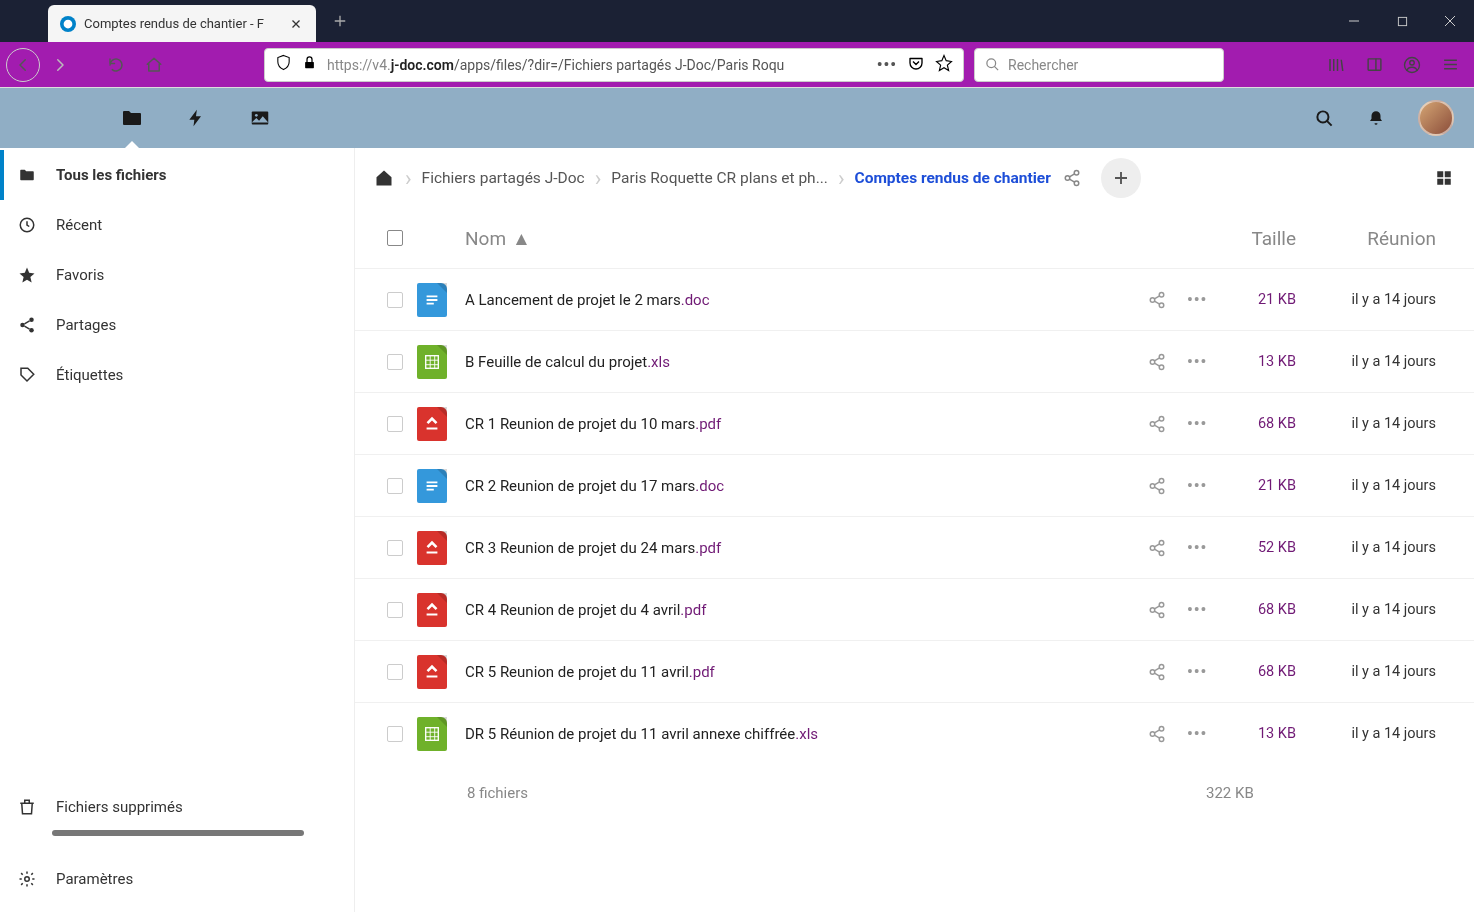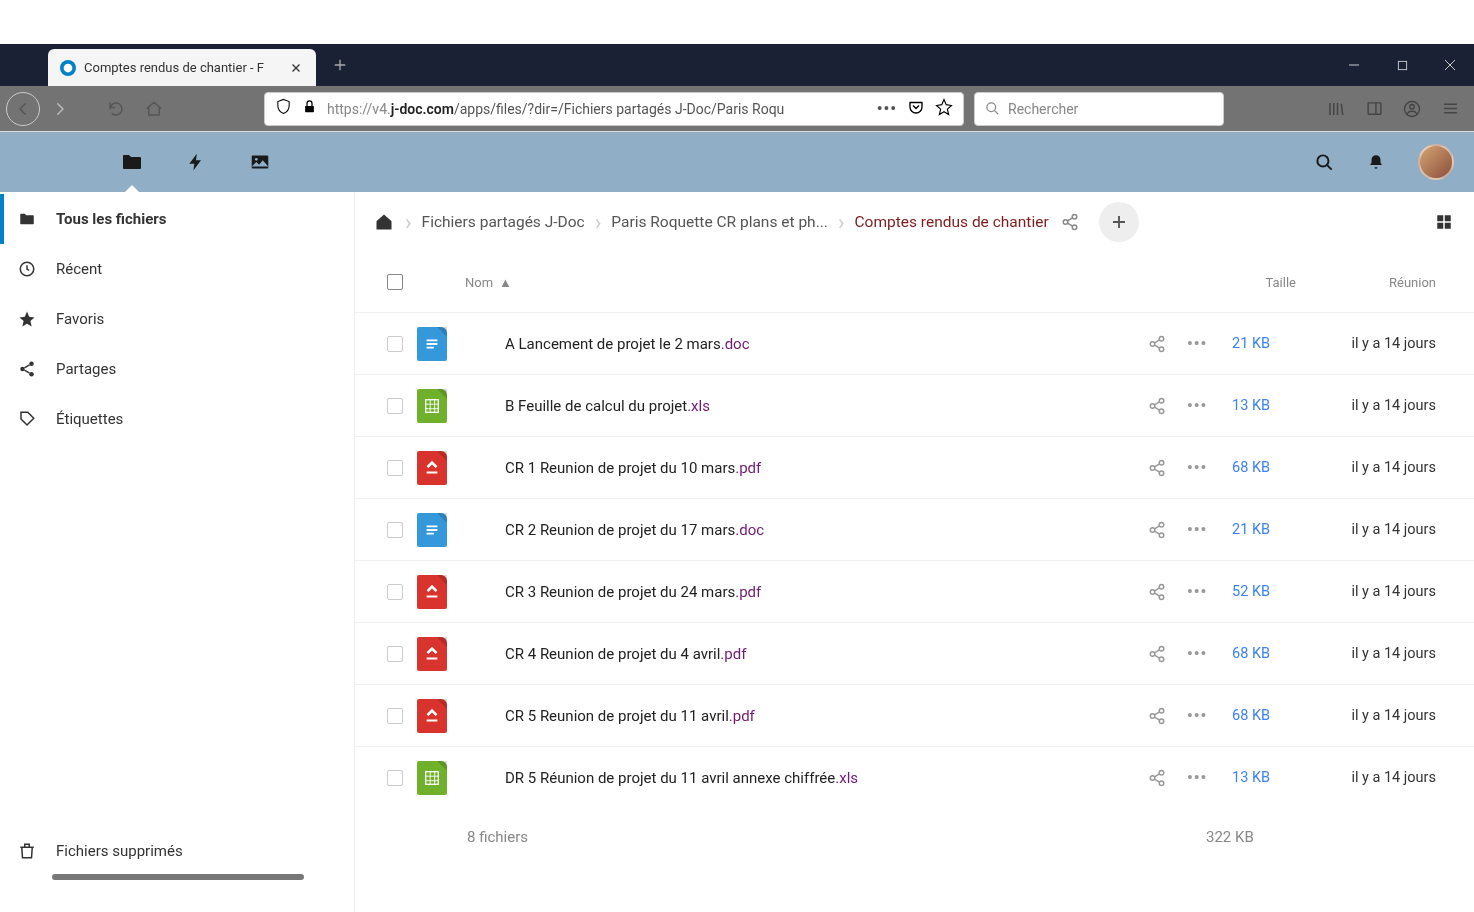--- a/index.html
+++ b/index.html
@@ -1,28 +1,28 @@
 <!DOCTYPE html>
 <html><head>
   <meta charset="utf-8">
   <style>
     * { margin: 0; padding: 0; box-sizing: border-box; font-family: -apple-system, BlinkMacSystemFont, "Segoe UI", Roboto, sans-serif; }
     body { background: #fff; width: 1474px; height: 912px; overflow: hidden; }
 
     
-    .titlebar { background: #1b2134; height: 42px; display: flex; align-items: center; margin-top: 44px; }
+    .titlebar { background: #1b2134; height: 42px; display: flex; align-items: center; }
     .tab { background: #f5f5f5; height: 37px; margin-left: 48px; margin-top: 5px; display: flex; align-items: center; padding: 0 12px; border-radius: 6px 6px 0 0; width: 268px; gap: 8px; }
     .tab-favicon { width: 16px; height: 16px; border-radius: 50%; background: #0082c9; display: flex; align-items: center; justify-content: center; }
     .tab-title { font-size: 13px; color: #333; flex: 1; white-space: nowrap; overflow: hidden; text-overflow: ellipsis; }
     .tab-close { width: 16px; height: 16px; color: #333; cursor: pointer; display:flex;align-items:center;justify-content:center;}
     .newtab { width: 32px; height: 32px; display: flex; align-items: center; justify-content: center; color: #aaa; margin-left: 8px; cursor: pointer; }
     .win-controls { margin-left: auto; display: flex; }
     .win-btn { width: 48px; height: 42px; display: flex; align-items: center; justify-content: center; color: #ccc; cursor: pointer; }
 
-    .toolbar { background: #737373; height: 46px; display: flex; align-items: center; padding: 0 6px; gap: 2px; border-bottom: 1px solid #ddd; }
+    .toolbar { background: #a21caf; height: 46px; display: flex; align-items: center; padding: 0 6px; gap: 2px; border-bottom: 1px solid #ddd; }
     .nav-btn { width: 36px; height: 36px; display: flex; align-items: center; justify-content: center; border-radius: 4px; color: #555; cursor: pointer; }
     .nav-back { border: 1px solid #ccc; border-radius: 50%; width: 34px; height: 34px; }
     .nav-btn.disabled { color: #bbb; }
     .urlbar { flex: 0 0 700px; height: 34px; border: 1px solid #ccc; border-radius: 4px; display: flex; align-items: center; padding: 0 10px; gap: 10px; margin-left: 90px; background: #fff; }
     .url { font-size: 14px; color: #222; flex: 1; white-space: nowrap; overflow: hidden; }
     .url .proto { color: #888; }
     .url .domain { font-weight: 600; }
     .url .path { color: #555; }
     .searchbar { flex: 0 0 250px; height: 34px; border: 1px solid #ccc; border-radius: 4px; display: flex; align-items: center; padding: 0 10px; gap: 8px; margin-left: 8px; background: #fff; color: #888; font-size: 14px; }
     .tb-icons { margin-left: auto; display: flex; gap: 2px; }
@@ -47,42 +47,42 @@
     .sb-footer { margin-top: auto; padding-bottom: 10px;}
     .sb-footer .sb-item { height: 46px; text-align: center; }
     .quotabar { height: 6px; background: #777; margin: 0 50px 0 52px; border-radius: 3px; }
 
     .main { flex: 1; display: flex; flex-direction: column; overflow:hidden;}
     .controls { height: 60px; display: flex; align-items: center; padding: 0 18px; }
     .breadcrumb { display: flex; align-items: center; gap: 0; font-size: 15.5px; color: #555; }
     .bc-home { width: 22px; height: 22px; color: #333; cursor:pointer;display:flex;align-items:center;justify-content:center;}
     .bc-sep { color: #ccc; margin: 0 10px; font-size:22px;}
     .bc-item { cursor: pointer; }
-    .bc-item.current { font-weight: normal; color: #7f1d1d; }
+    .bc-item.current { font-weight: bold; color: #1d4ed8; }
     .add-btn { width: 40px; height: 40px; border-radius: 50%; background: #eee; display: flex; align-items: center; justify-content: center; margin-left: 20px; cursor: pointer; color:#555;}
     .view-toggle { margin-left: auto; width: 24px; height: 24px; cursor:pointer; color:#333;display:flex;align-items:center;justify-content:center;}
     .share-bc { color: #888; cursor:pointer; margin-left: 12px; display:flex;align-items:center;}
 
     .filelist { flex:1; overflow-y:auto; }
-    .thead { display: flex; align-items: center; height: 60px; padding: 0 18px; color: #888; font-size: 13px; justify-content: flex-end; }
+    .thead { display: flex; align-items: center; height: 60px; padding: 0 18px; color: #888; font-size: 19px; justify-content: flex-end; }
     .col-check { width: 44px; display:flex;justify-content:center;}
     .col-icon { width: 48px; }
     .col-name { flex: 1; display:flex; align-items:center; gap:6px;}
     .col-actions { width: 110px; display:flex;justify-content:flex-end;gap:22px;}
     .col-size { width: 90px; text-align: right; }
     .col-date { width: 160px; text-align: right; padding-right:20px;}
     .checkbox { width: 16px; height: 16px; border: 1.5px solid #888; border-radius: 2px; cursor:pointer;}
     .sort-asc { color:#888;}
 
     .row { display: flex; align-items: center; height: 62px; padding: 0 18px; border-top: 1px solid #f0f0f0; }
     .row .checkbox { border-color: #ccc; }
-    .filename { font-size: 15px; color: #222; cursor:pointer; display:flex;align-items:baseline;margin-left:40px;}
+    .filename { font-size: 15px; color: #222; cursor:pointer; display:flex;align-items:baseline;}
     .ext { color: #701a75; }
     .action-icon { color: #999; cursor:pointer;width:18px;height:18px;display:flex;align-items:center;justify-content:center;}
-    .row .col-size { color: #3b82f6; font-size: 14.5px; text-align: center; }
+    .row .col-size { color: #701a75; font-size: 14.5px; }
     .row .col-date { color: #333; font-size: 14.5px; }
     .summary { display:flex; padding: 20px 18px; color:#888; font-size:15px;}
     .summary .col-name{margin-left:94px;}
 
     
     .ft { width:30px; height:34px; border-radius: 2px 6px 2px 2px; position:relative; display:flex;align-items:center;justify-content:center;}
     .ft::before{content:'';position:absolute;top:0;right:0;border:5px solid transparent;border-top-color:rgba(0,0,0,0.15);border-right-color:rgba(0,0,0,0.15);}
     .ft-doc{background:#3498db;}
     .ft-xls{background:#6fb12a;}
     .ft-pdf{background:#d9332d;}

